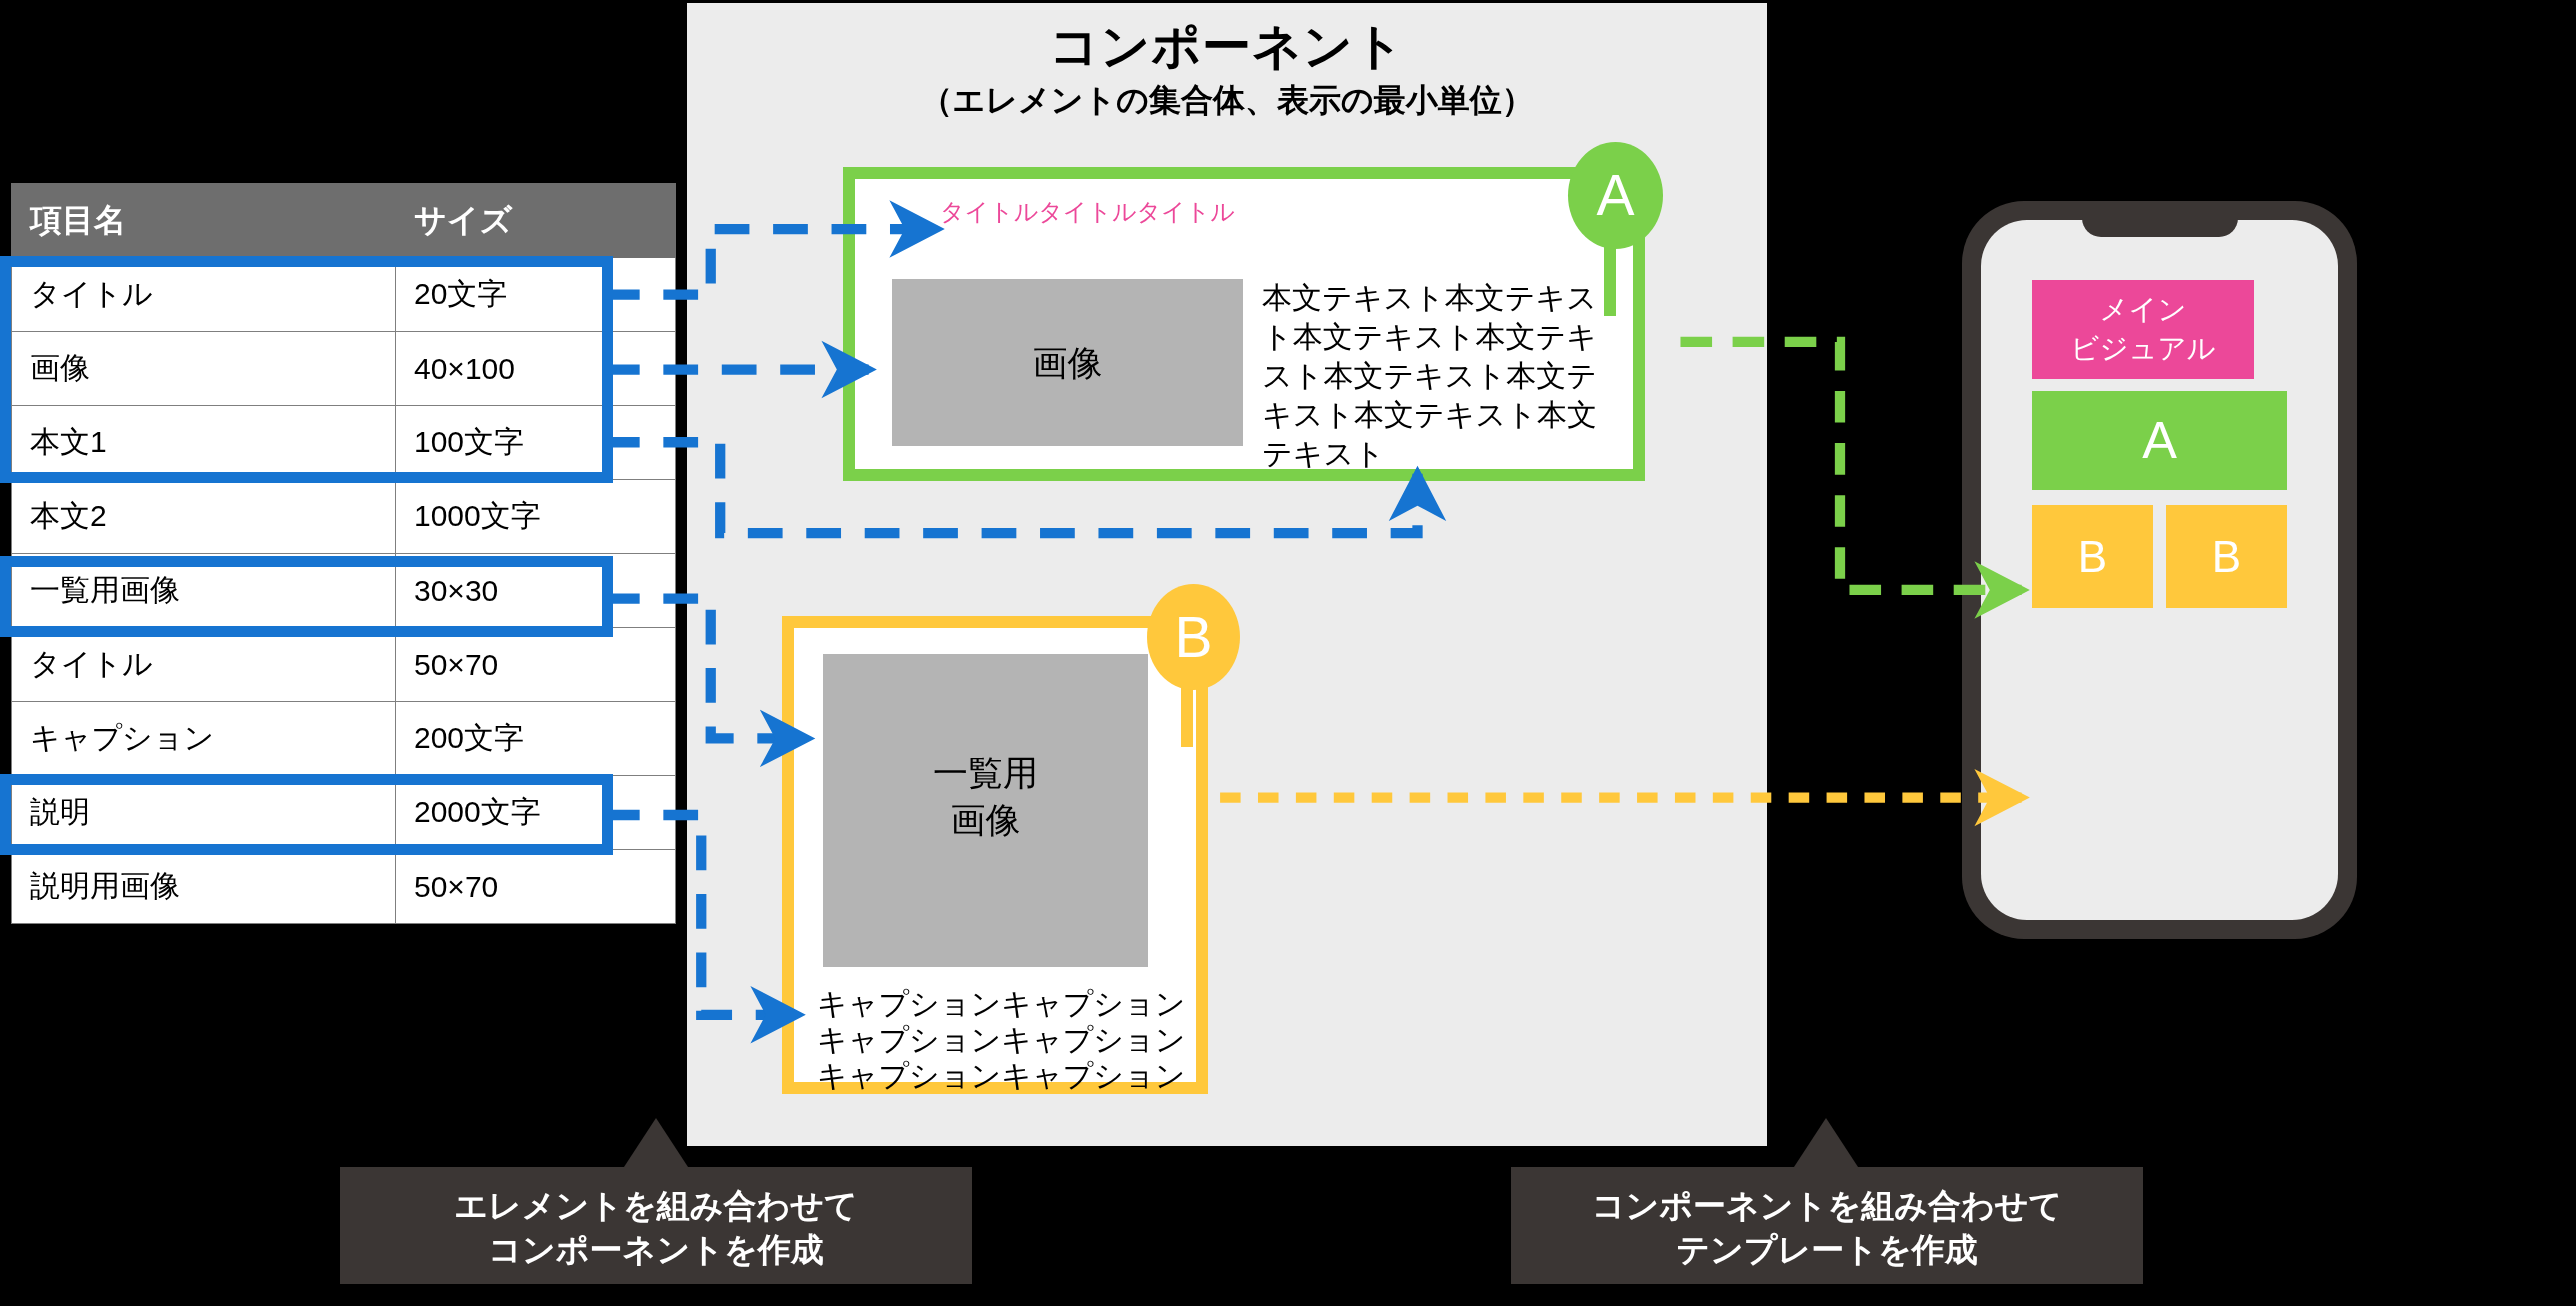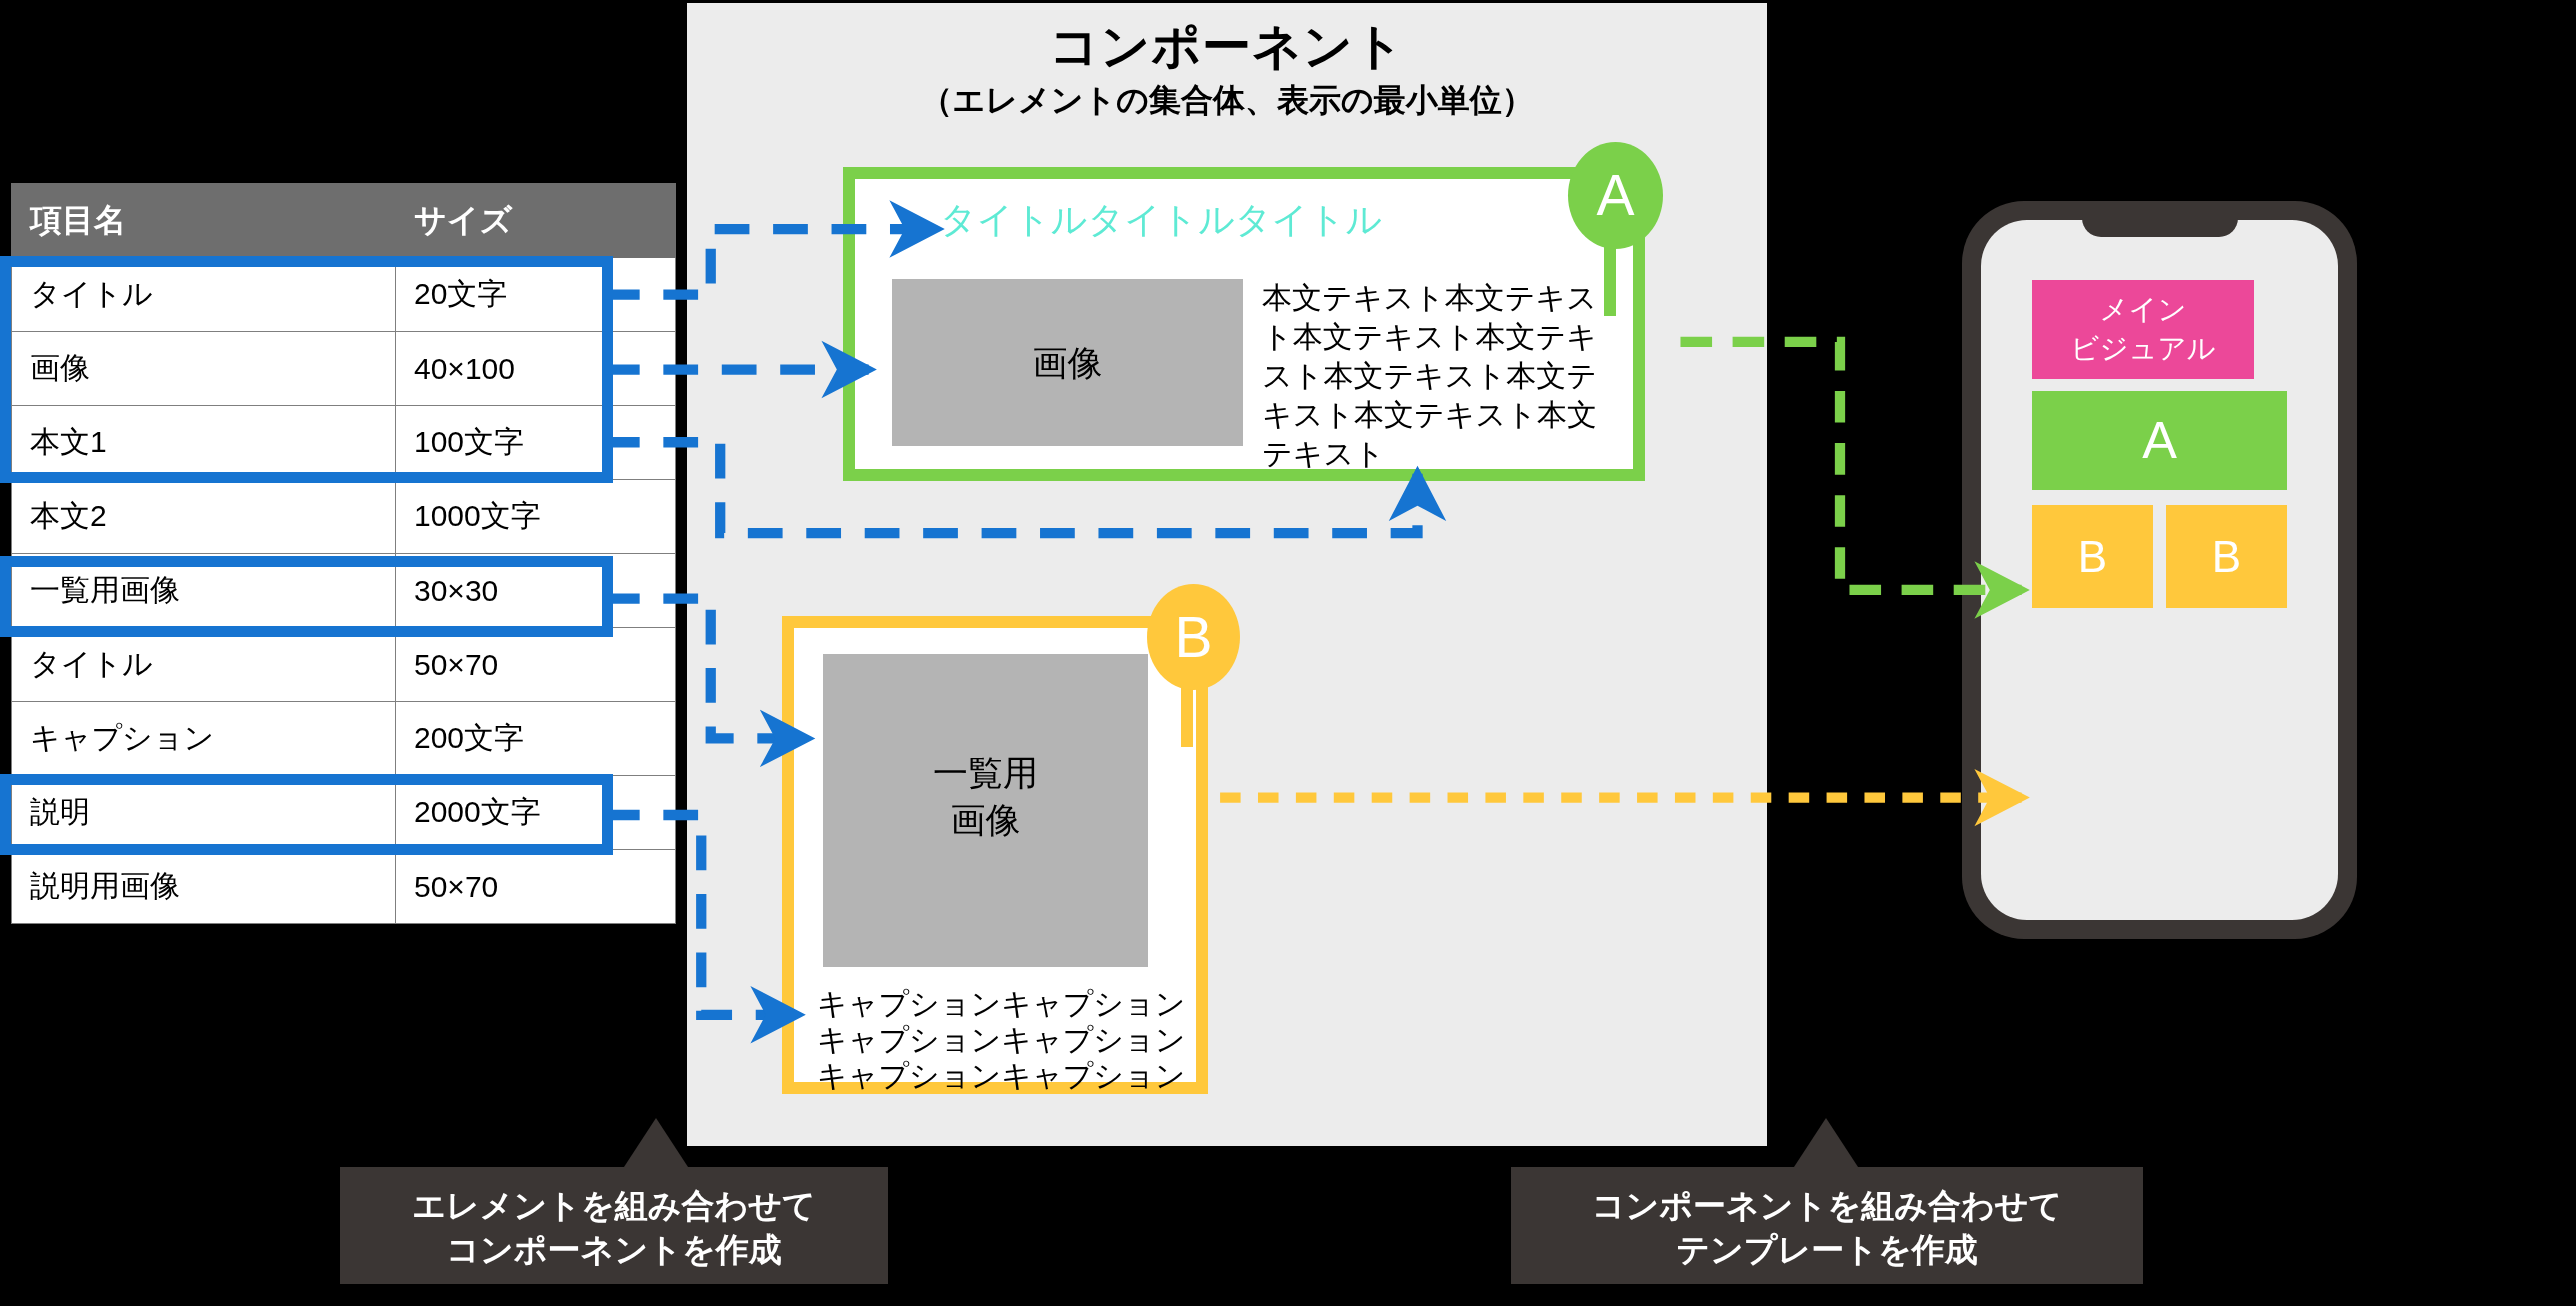--- a/index.html
+++ b/index.html
@@ -22,21 +22,21 @@
   
   #component-panel{left:687px;top:3.2px;width:1080px;height:1143px;background:#ececec;}
   #panel-title{position:absolute;left:0;top:11px;width:100%;text-align:center;
       font-size:49px;font-weight:bold;color:#000;letter-spacing:0.8px;}
   #panel-subtitle{position:absolute;left:0;top:76px;width:100%;text-align:center;
       font-size:32px;font-weight:bold;color:#000;}
 
   
   #comp-a{left:843px;top:167px;width:802px;height:314px;
       border:12px solid #7BD04A;background:#fff;box-sizing:border-box;}
-  #comp-a-title{position:absolute;left:940px;top:196px;font-size:36px;color:#5eead4;}
+  #comp-a-title{position:absolute;left:940px;top:196px;font-size:24px;color:#ec4899;}
   #comp-a-image{left:892px;top:279px;width:351px;height:167px;background:#b4b4b4;}
   #comp-a-image span{display:block;width:100%;text-align:center;line-height:167px;font-size:35px;color:#000;}
   #comp-a-body{left:1262px;top:278px;width:363px;font-size:30px;line-height:39px;color:#000;}
   #badge-a{left:1568px;top:142px;width:95px;height:107px;border-radius:50%;
       background:#7BD04A;color:#fff;font-size:57px;text-align:center;line-height:107px;}
   #badge-a-stem{left:1604px;top:237px;width:12px;height:79px;background:#7BD04A;}
 
   
   #comp-b{left:782px;top:616px;width:426px;height:478px;
       border:12px solid #FFC83C;background:#fff;box-sizing:border-box;}
@@ -59,21 +59,21 @@
   #phone-block-a{left:2032px;top:391px;width:255px;height:99px;background:#7BD04A;
       color:#fff;font-size:52px;text-align:center;line-height:99px;}
   #phone-block-b1{left:2032px;top:505px;width:121px;height:103px;background:#FFC83C;
       color:#fff;font-size:44px;text-align:center;line-height:103px;}
   #phone-block-b2{left:2166px;top:505px;width:121px;height:103px;background:#FFC83C;
       color:#fff;font-size:44px;text-align:center;line-height:103px;}
 
   
   .callout{background:#3b3634;color:#fff;font-weight:bold;font-size:33px;line-height:44px;
       text-align:center;padding:17.4px 24px;box-sizing:border-box;}
-  #callout-left{left:340px;top:1167px;width:548px;height:117px;}
+  #callout-left{left:340px;top:1167px;width:632px;height:117px;}
   #callout-right{left:1511px;top:1167px;width:632px;height:117px;}
   .tip{width:0;height:0;border-left:32px solid transparent;border-right:32px solid transparent;
       border-bottom:49px solid #3b3634;}
   #tip-left{left:624px;top:1118px;}
   #tip-right{left:1794px;top:1118px;}
 
   
   #connectors{left:0;top:0;width:2576px;height:1307px;pointer-events:none;}
 </style>
 </head>

